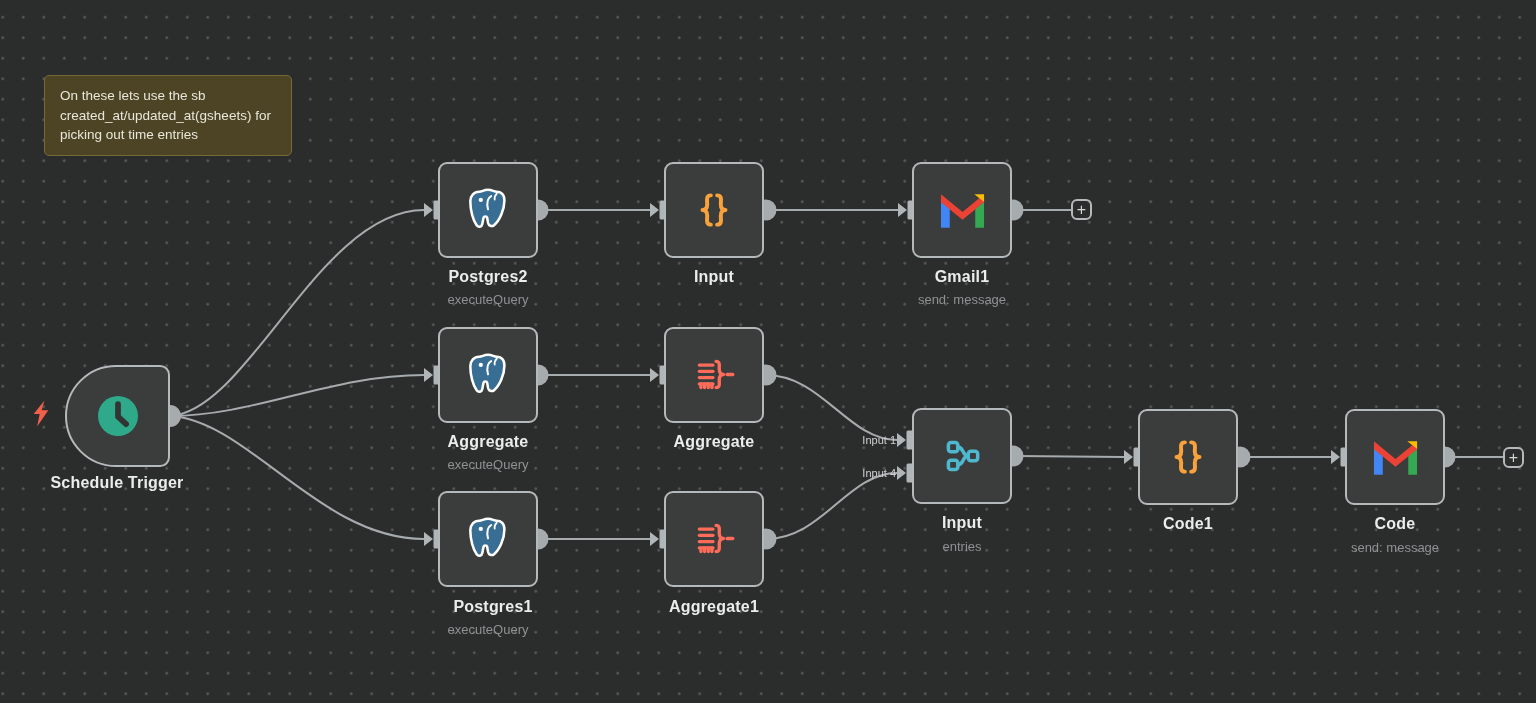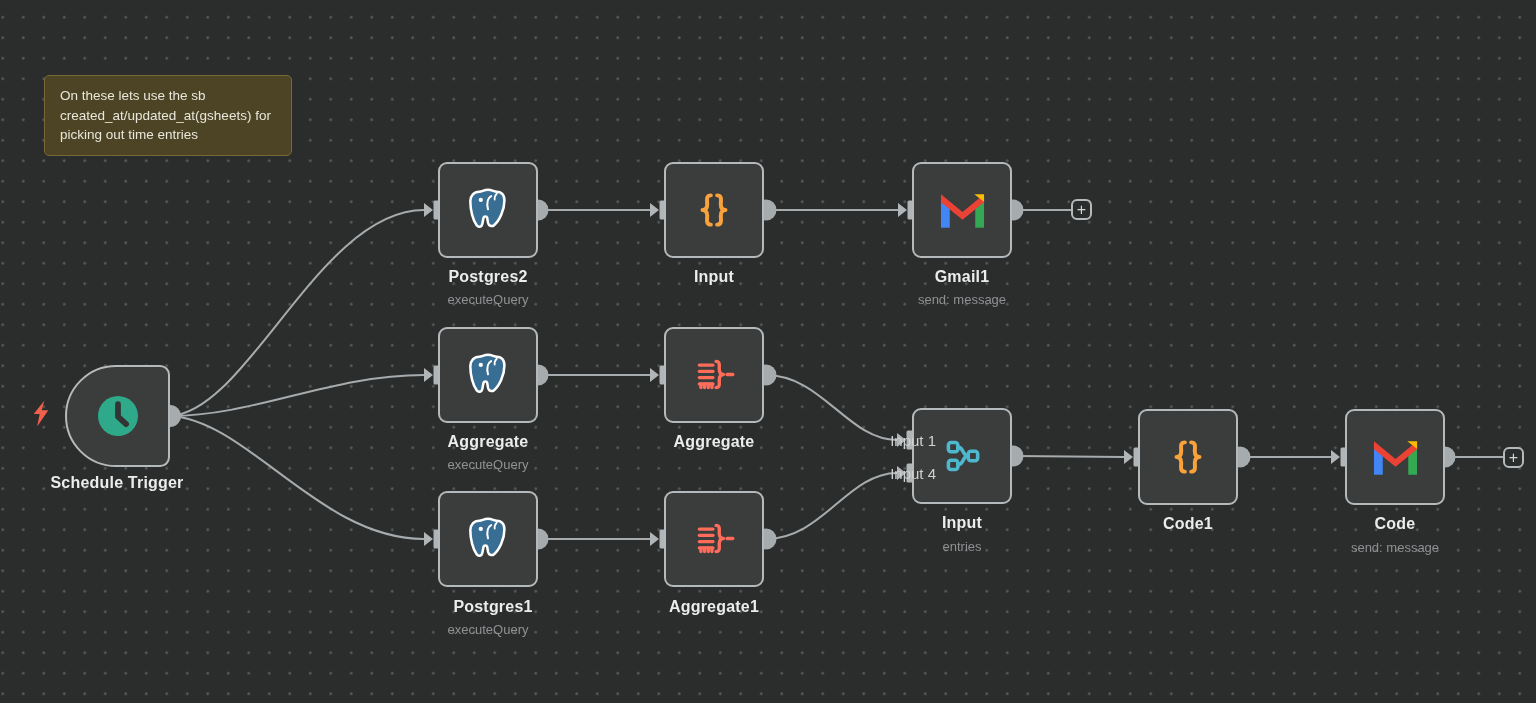--- a/index.html
+++ b/index.html
@@ -25,21 +25,21 @@
   .nlabel{
     position:absolute;transform:translateX(-50%);white-space:nowrap;
     color:#ebecec;font-size:16px;letter-spacing:.2px;font-weight:bold;
   }
   .nsub{
     position:absolute;transform:translateX(-50%);white-space:nowrap;
     color:#8f9193;font-size:13px;text-align:center;
   }
   .inlabel{
     position:absolute;transform:translate(-100%,-50%);white-space:nowrap;
-    color:#cfd1d2;font-size:15px;margin-left:40px;
+    color:#cfd1d2;font-size:11px;
   }
   .sticky{
     position:absolute;left:44px;top:75px;width:248px;box-sizing:border-box;
     background:#4c4424;border:1px solid #756a36;border-radius:5px;
     padding:10px 15px;color:#e9e7db;font-size:13.5px;line-height:19.5px;
   }
   .plusbtn{
     position:absolute;width:21px;height:21px;box-sizing:border-box;
     border:2px solid #b4b9bc;border-radius:6px;color:#d4d7d9;
     display:flex;align-items:center;justify-content:center;

